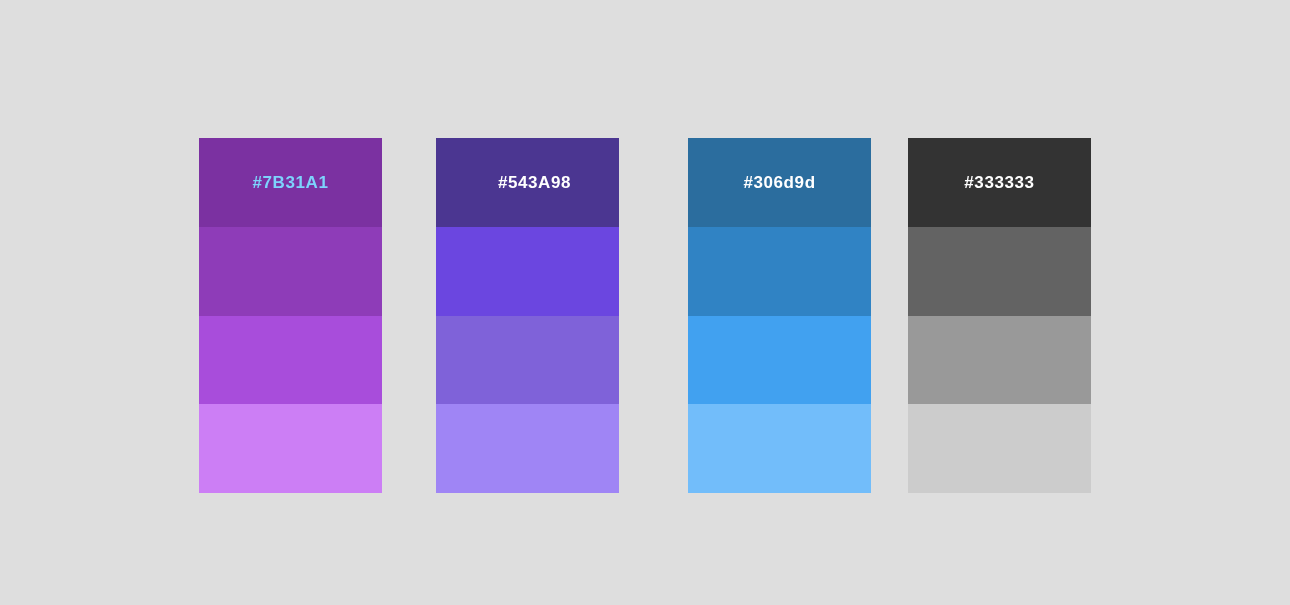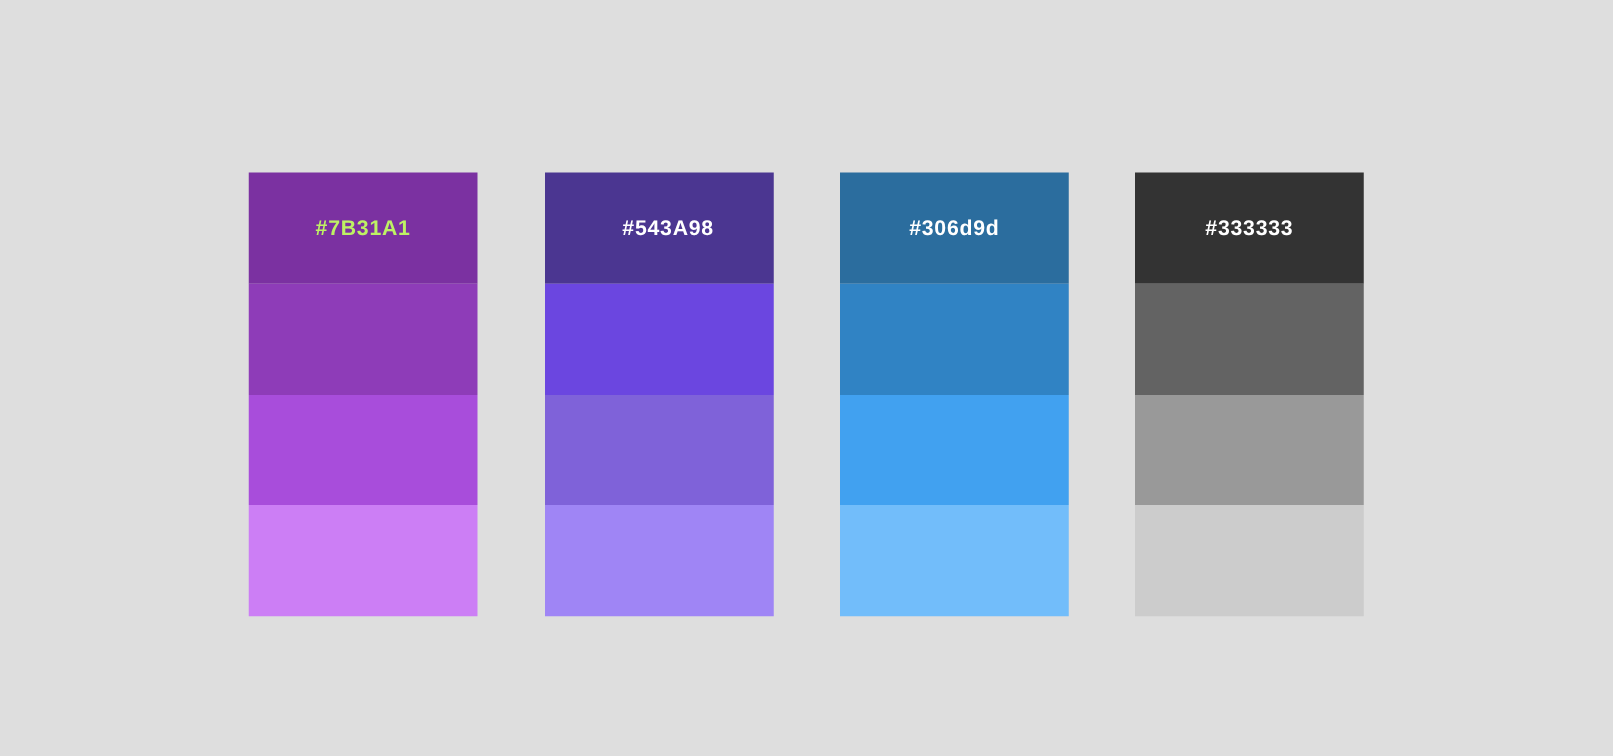--- a/index.html
+++ b/index.html
@@ -25,21 +25,21 @@
     position: absolute;
     top: 138px;
     width: 183px;
     height: 355px;
     display: flex;
     flex-direction: column;
   }
 
   .swatch-column[data-col="0"] { left: 199px; }
   .swatch-column[data-col="1"] { left: 436px; }
-  .swatch-column[data-col="2"] { left: 672px; }
+  .swatch-column[data-col="2"] { left: 688px; }
   .swatch-column[data-col="3"] { left: 908px; text-align: right; }
 
   .swatch-band {
     width: 100%;
     height: 88.75px;
     display: flex;
     align-items: center;
     justify-content: center;
   }
 
@@ -52,21 +52,21 @@
     line-height: 1;
     user-select: none;
   }
 </style>
 </head>
 <body>
 
 <div id="palette-board" style="background: rgb(222, 222, 222);">
     <div class="swatch-column" data-col="0">
       <div class="swatch-band" style="background: rgb(123, 49, 161);">
-        <span class="swatch-label" style="color: #bef264;">#7B31A1</span>
+        <span class="swatch-label" style="color: #7dd3fc;">#7B31A1</span>
       </div>
       <div class="swatch-band" style="background: rgb(142, 60, 184);"></div>
       <div class="swatch-band" style="background: rgb(168, 77, 219);"></div>
       <div class="swatch-band" style="background: rgb(204, 126, 245);"></div>
     </div>
     <div class="swatch-column" data-col="1">
       <div class="swatch-band" style="background: rgb(75, 54, 145);">
         <span class="swatch-label" style="color: rgb(255, 255, 255); margin-left: 14px;">#543A98</span>
       </div>
       <div class="swatch-band" style="background: rgb(107, 70, 224);"></div>

